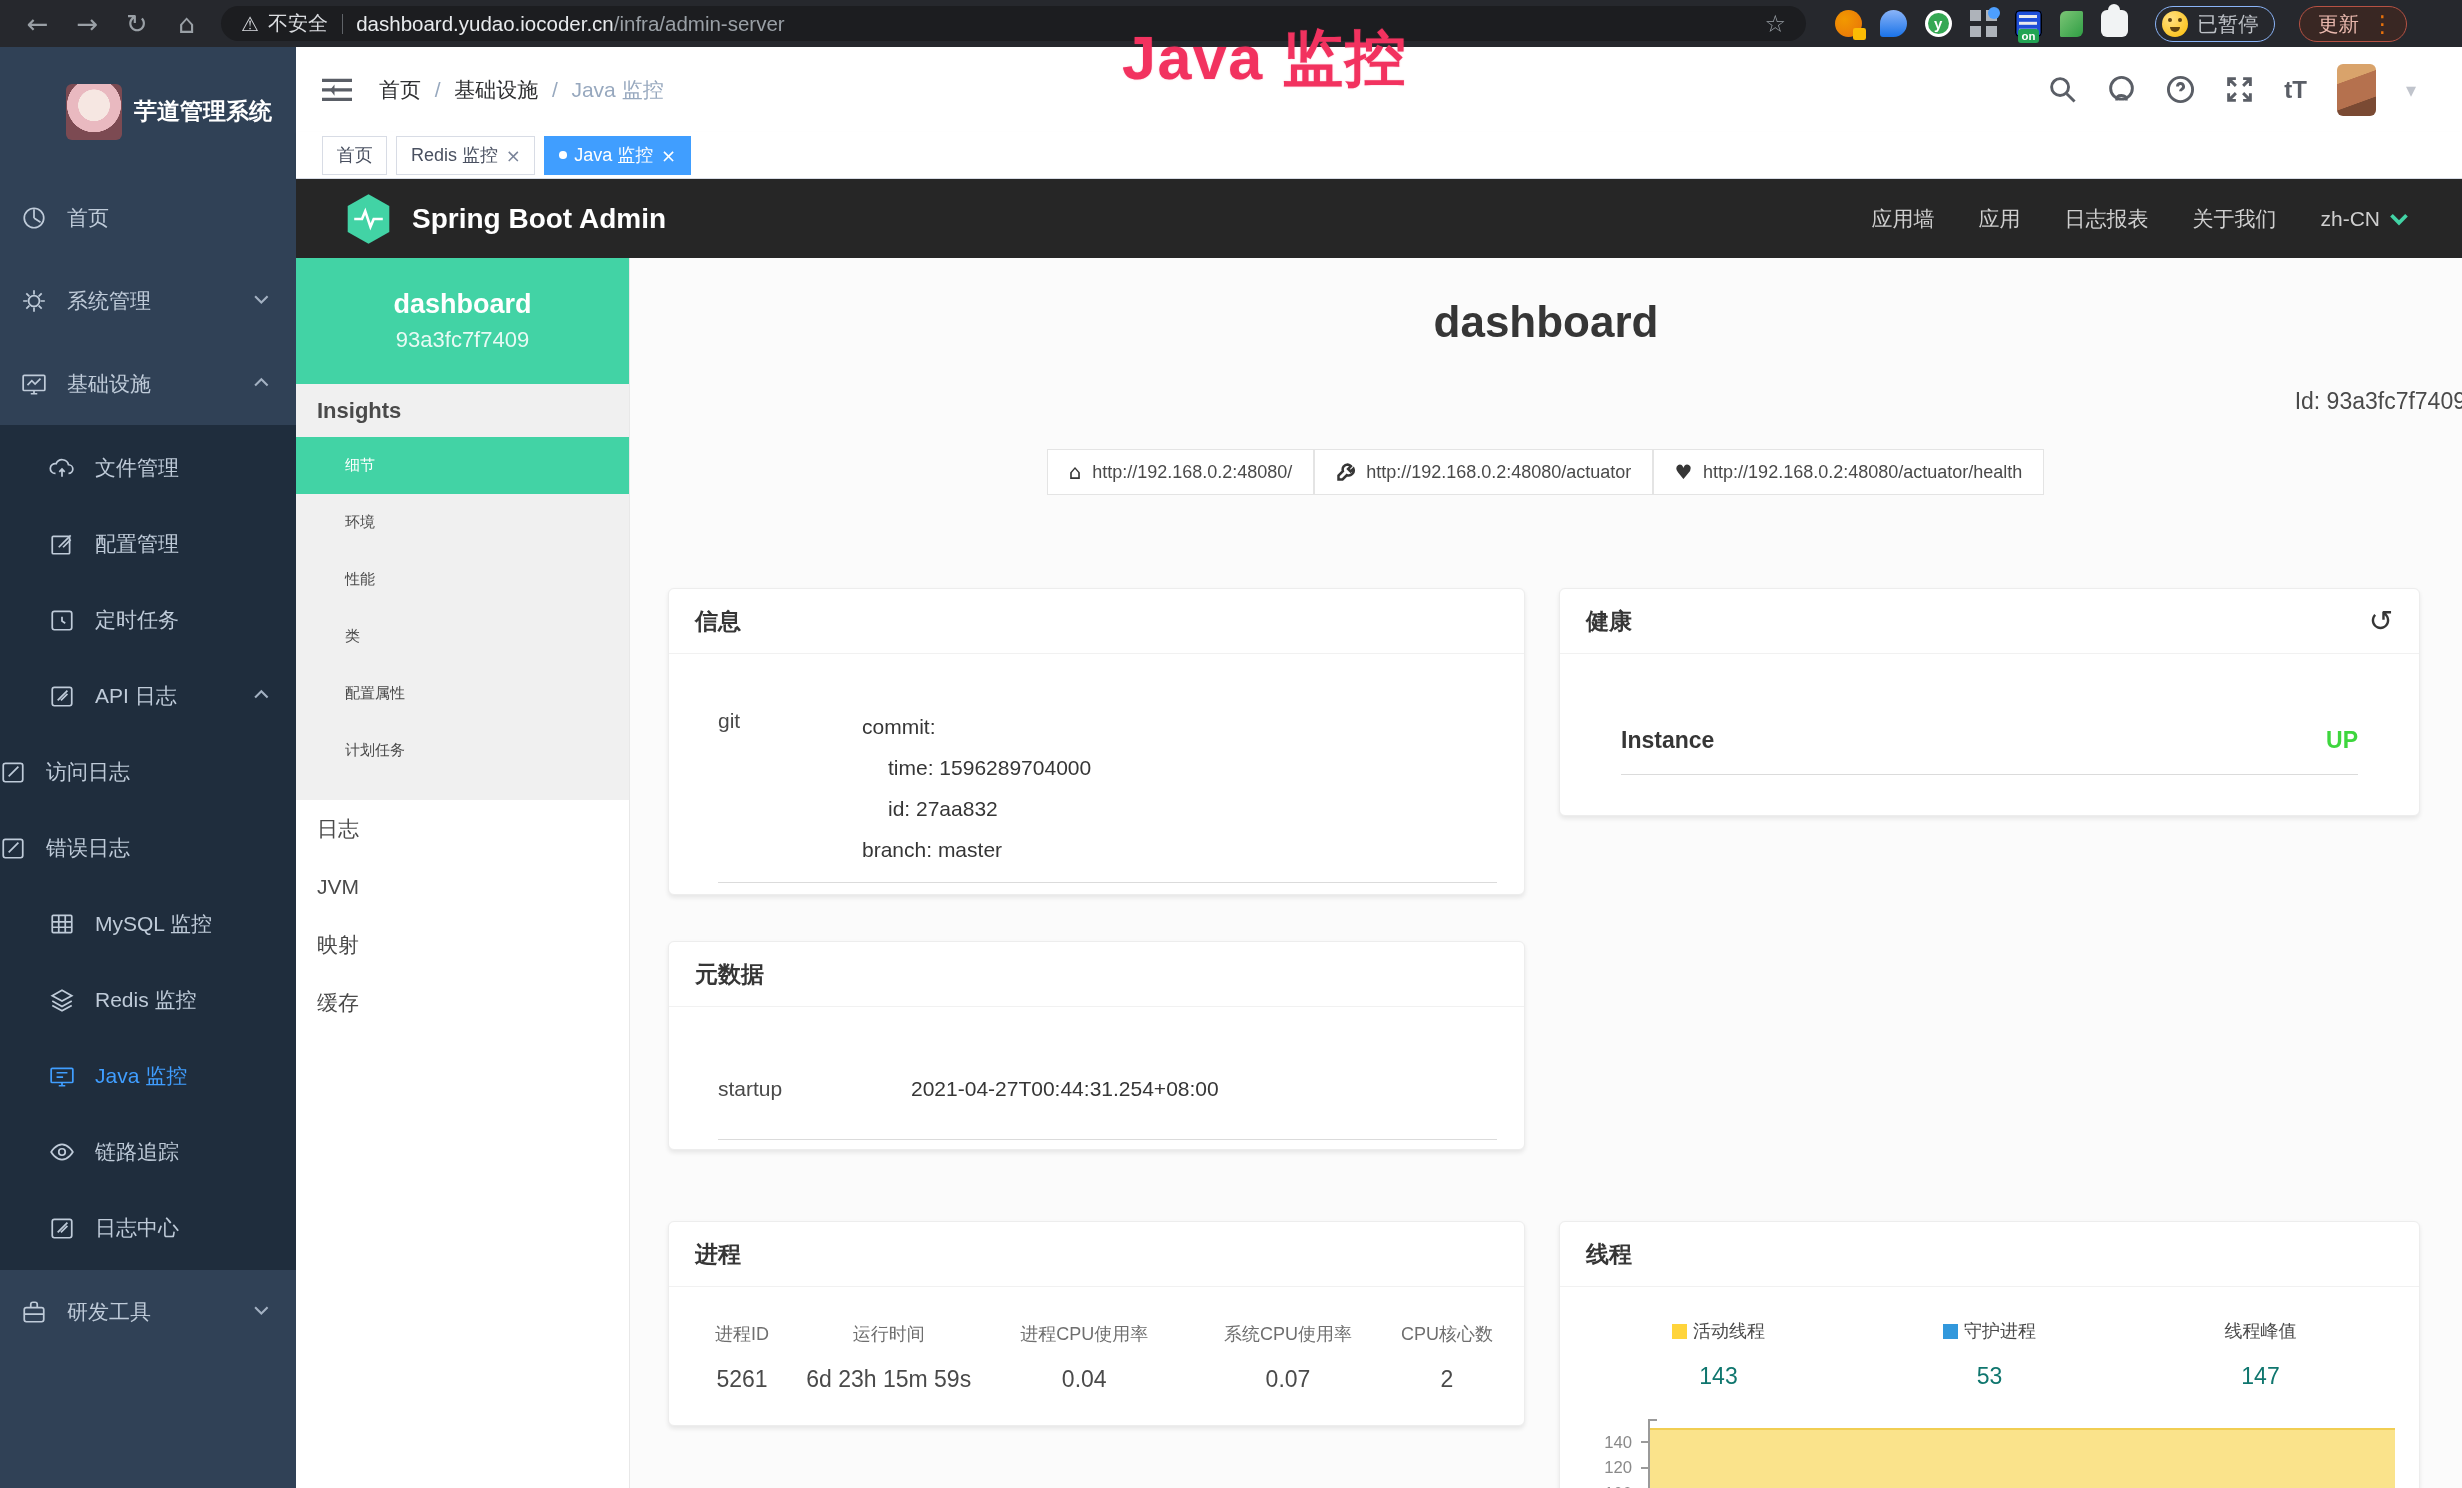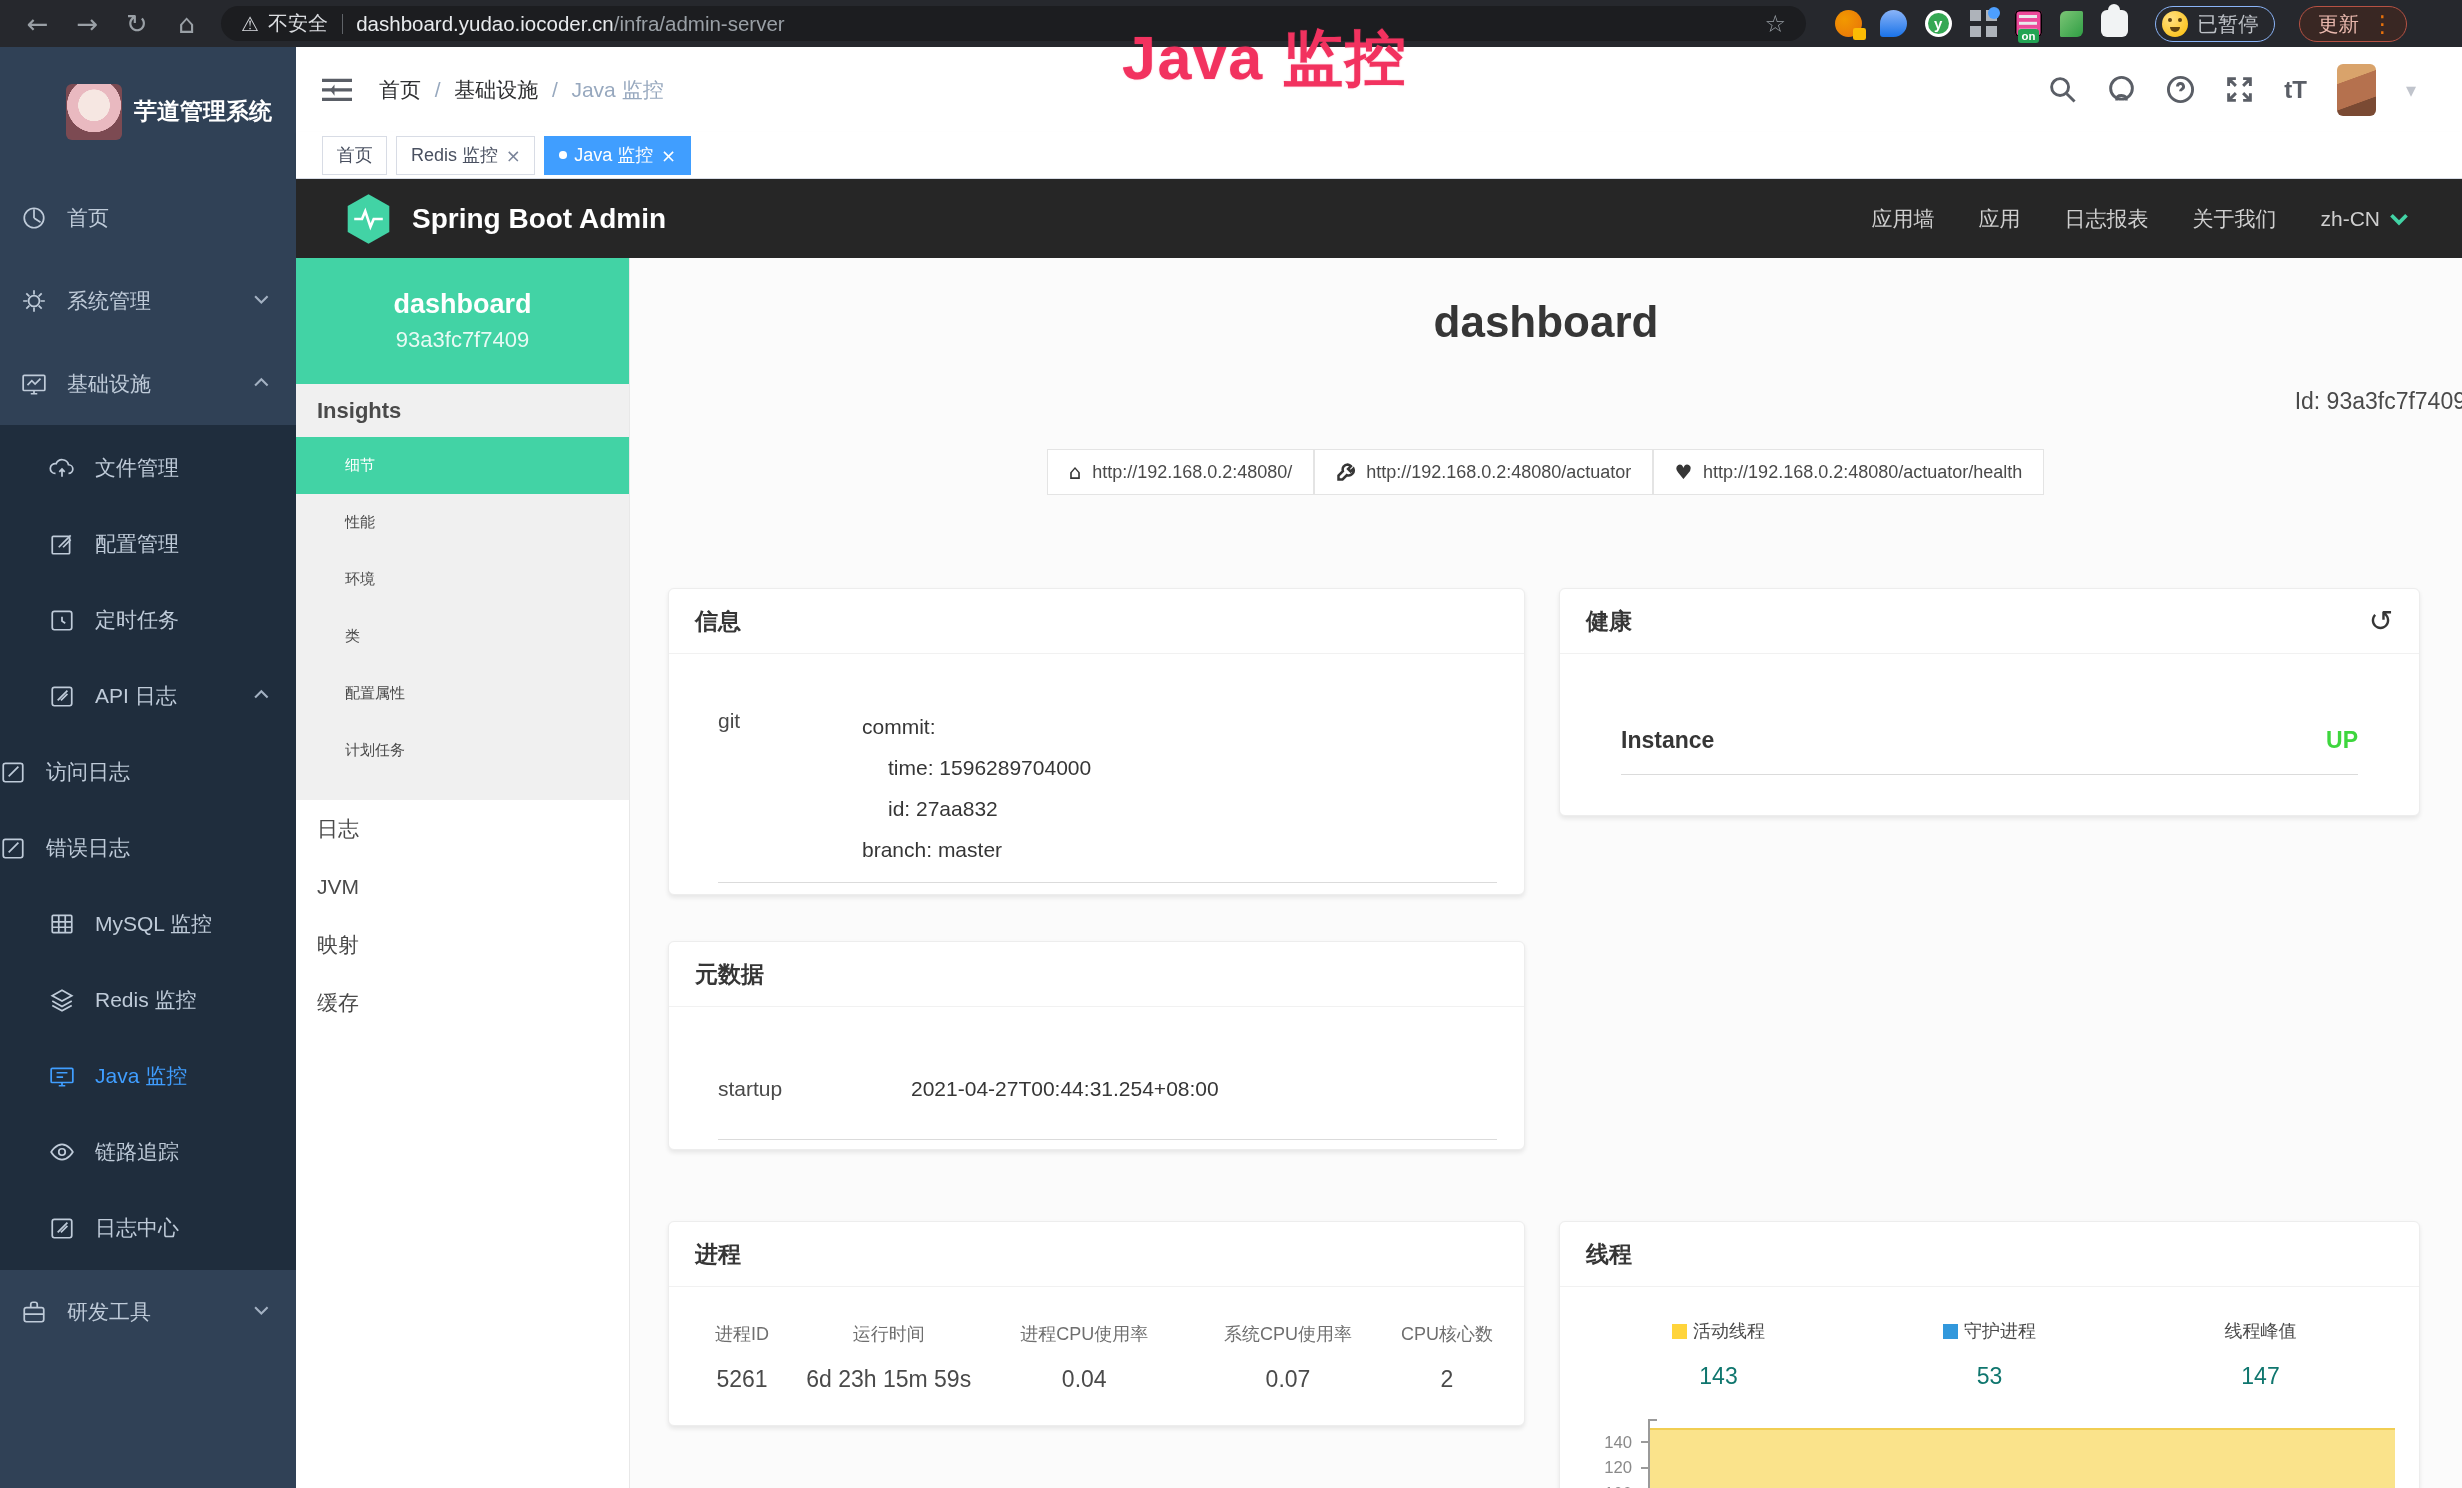--- a/index.html
+++ b/index.html
@@ -22,21 +22,21 @@
   .ext-orange .badge { position:absolute; right:-4.6px; bottom:-3px; width:13.7px; height:12px; background:#fbbc04; border-radius:2.3px; }
   .ext-pin  { border-radius:50% 50% 50% 3px; background:linear-gradient(180deg,#8ab4f8,#1a73e8); }
   .ext-y { border-radius:50%; background:#fff; display:flex; align-items:center; justify-content:center; }
   .ext-y .inner { width:21px; height:21px; border-radius:50%; background:#34a853; color:#fff; font-size:15px; font-weight:bold; display:flex; align-items:center; justify-content:center; }
   .ext-grid { background:
       linear-gradient(#aeb3ba,#aeb3ba) 0 0/11.4px 11.4px no-repeat,
       linear-gradient(#aeb3ba,#aeb3ba) 16px 0/11.4px 11.4px no-repeat,
       linear-gradient(#aeb3ba,#aeb3ba) 0 16px/11.4px 11.4px no-repeat,
       linear-gradient(#aeb3ba,#aeb3ba) 16px 16px/11.4px 11.4px no-repeat; }
   .ext-grid .dot { position:absolute; right:-3px; top:-3px; width:12px; height:12px; border-radius:50%; background:#4d9fff; }
-  .ext-list { background:#ec4899; border-radius:4.6px; box-shadow:inset 0 0 0 1.5px #000; }
+  .ext-list { background:#1d4ed8; border-radius:4.6px; box-shadow:inset 0 0 0 1.5px #000; }
   .ext-list .bars { position:absolute; left:4.6px; top:5.3px; width:18px; height:3px; background:#e8eaed; box-shadow:0 6.8px 0 #e8eaed, 0 13.7px 0 #e8eaed; }
   .ext-list .on { position:absolute; left:3px; bottom:-6px; background:#21a453; color:#fff; font-size:11.4px; font-weight:bold; padding:0.8px 3.8px; border-radius:3px; }
   .ext-leaf { border-radius:6px 1.5px 6px 1.5px; background:linear-gradient(135deg,#7cc576,#2f9e44); width:23px; height:26px; }
   .ext-puzzle { background:#f1f3f4; border-radius:6px; }
   .ext-puzzle:before { content:""; position:absolute; top:-6px; left:7.6px; width:12px; height:12px; border-radius:50%; background:#f1f3f4; }
   .paused-pill { display:flex; align-items:center; gap:9px; border:1.5px solid #8ab4f8; border-radius:20px; height:36px; padding:0 15px 0 6px; margin-left:20px; cursor:pointer; }
   .emoji-face { width:26px; height:26px; border-radius:50%; background:radial-gradient(circle at 35% 30%,#ffe082,#fbbc04); position:relative; }
   .emoji-face:before { content:""; position:absolute; left:6px; top:7.6px; width:3.8px; height:3.8px; border-radius:50%; background:#5f4310; box-shadow:10px 0 0 #5f4310; }
   .emoji-face:after { content:""; position:absolute; left:7.6px; bottom:4.6px; width:10.6px; height:5.3px; border-radius:0 0 7.6px 7.6px; background:#5f4310; }
   .paused-label { color:#bdc1c6; font-size:20.5px; }
@@ -434,22 +434,22 @@
     <div class="sba-body">
 
       <nav class="inst-menu">
         <div class="inst-head">
           <div class="inst-name">dashboard</div>
           <div class="inst-id">93a3fc7f7409</div>
         </div>
         <div class="insights">
           <div class="section-lbl">Insights</div>
           <div class="ins-item active">细节</div>
+          <div class="ins-item">环境</div>
           <div class="ins-item">性能</div>
-          <div class="ins-item">环境</div>
           <div class="ins-item">类</div>
           <div class="ins-item">配置属性</div>
           <div class="ins-item">计划任务</div>
         </div>
         <div class="root-item">日志</div>
         <div class="root-item">JVM</div>
         <div class="root-item">映射</div>
         <div class="root-item">缓存</div>
       </nav>
 

